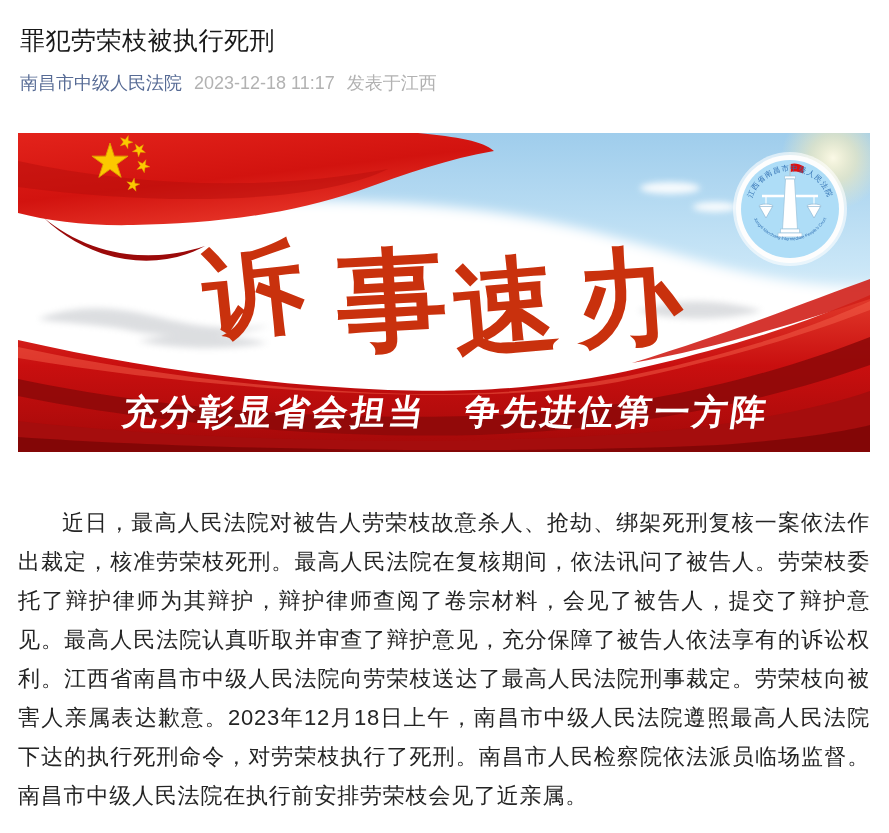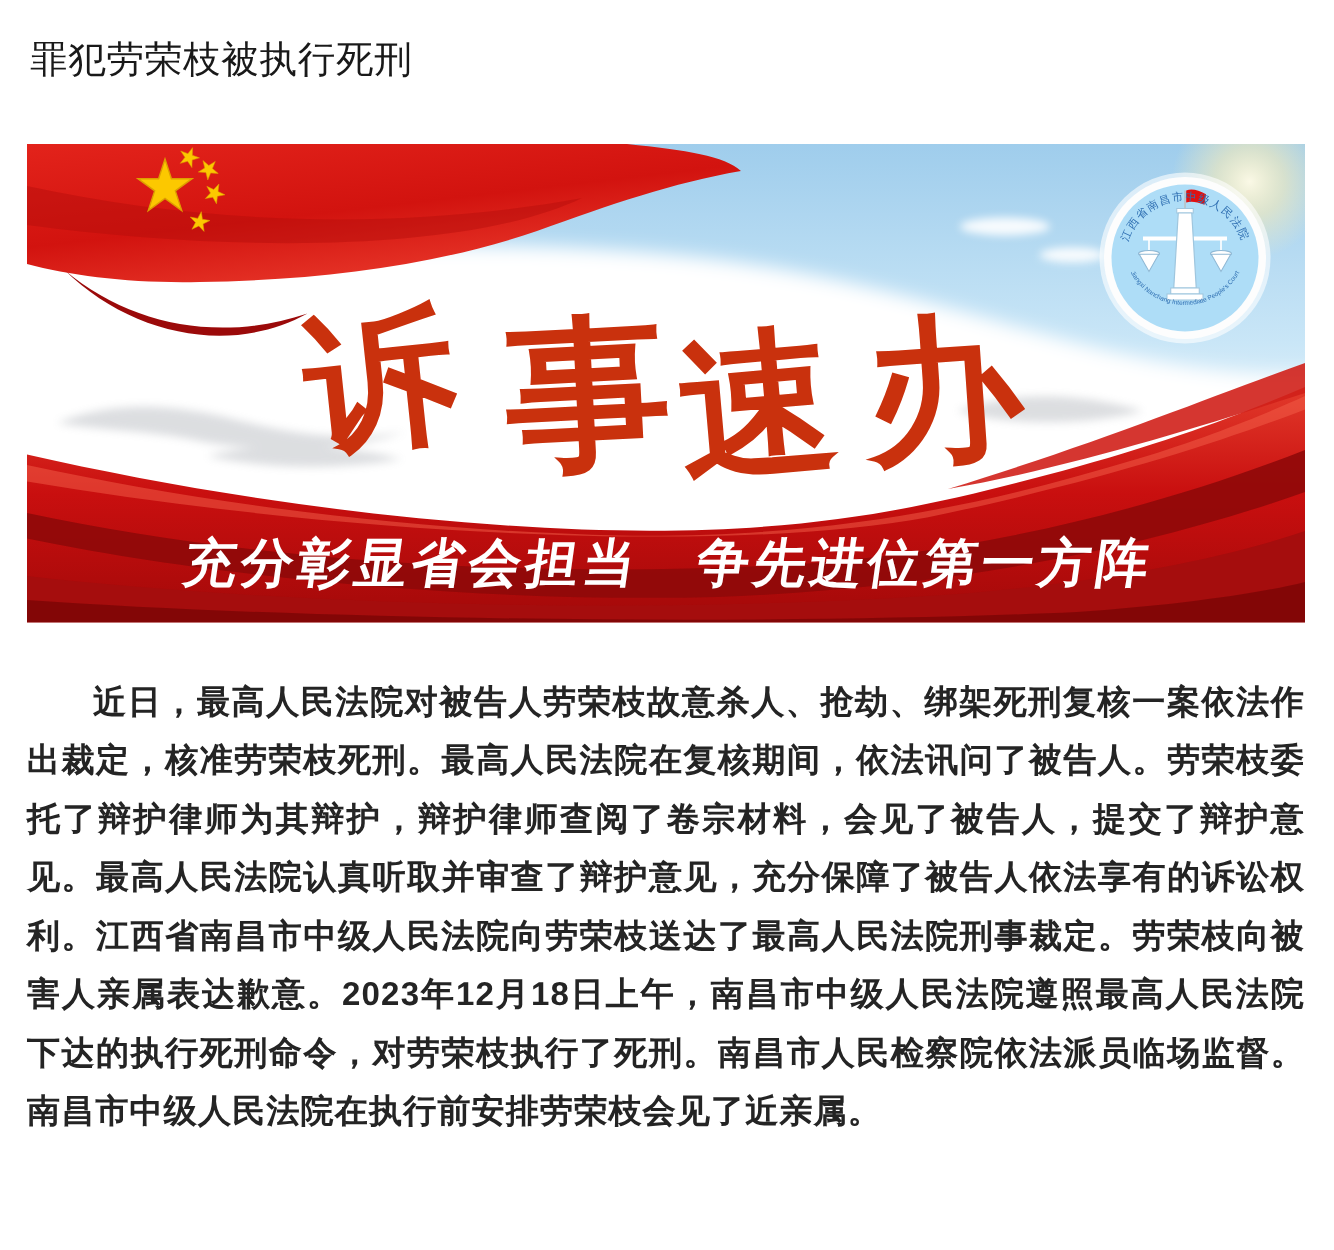--- a/index.html
+++ b/index.html
@@ -21,33 +21,38 @@
     white-space:nowrap;
   }
   .account-name{color:#576b95;cursor:pointer;}
   .byline .meta{color:#b2b2b2;}
   .banner{
     margin-top:38px;width:852px;height:319px;position:relative;
     cursor:pointer;background:#fff;
   }
   .banner svg{display:block;width:852px;height:319px;}
   .article-body{
-    margin-top:33px;width:852px;
+    margin-top:51px;width:852px;
     font-size:22px;line-height:39px;letter-spacing:0.8px;
-    color:#242424;text-align:justify;text-indent:2em;font-weight:bold;
+    color:#242424;text-align:justify;text-indent:2em;
   }
   .callig{font-family:"Liberation Serif","DejaVu Serif",serif;font-weight:bold;}
 </style>
 </head>
 <body>
 
 <div class="page">
 
   <h1 class="article-title">罪犯劳荣枝被执行死刑</h1>
 
+  <div class="byline">
+    <span class="account-name">南昌市中级人民法院</span>
+    <span class="meta">2023-12-18 11:17</span>
+    <span class="meta">发表于江西</span>
+  </div>
 
   <div class="banner">
     <svg viewBox="0 0 852 319" xmlns="http://www.w3.org/2000/svg">
       <defs>
         <linearGradient id="sky" x1="0" y1="0" x2="0" y2="1">
           <stop offset="0" stop-color="#9fcdec"></stop>
           <stop offset="0.55" stop-color="#c9e6f7"></stop>
           <stop offset="1" stop-color="#ffffff"></stop>
         </linearGradient>
         <radialGradient id="sun">

